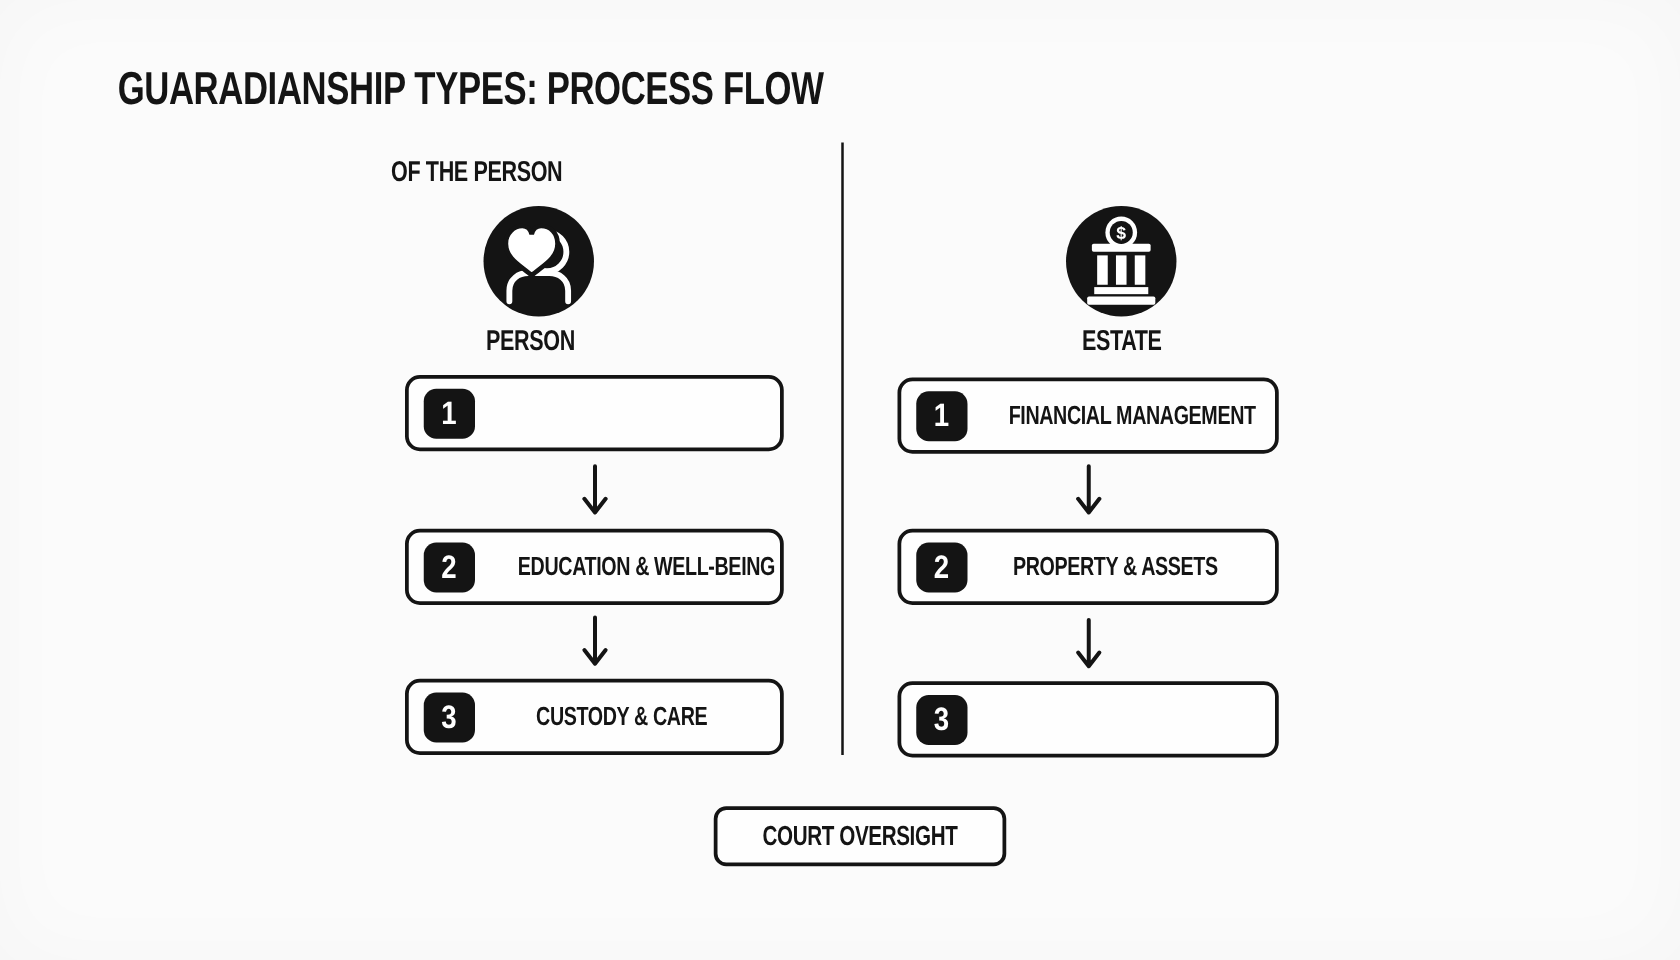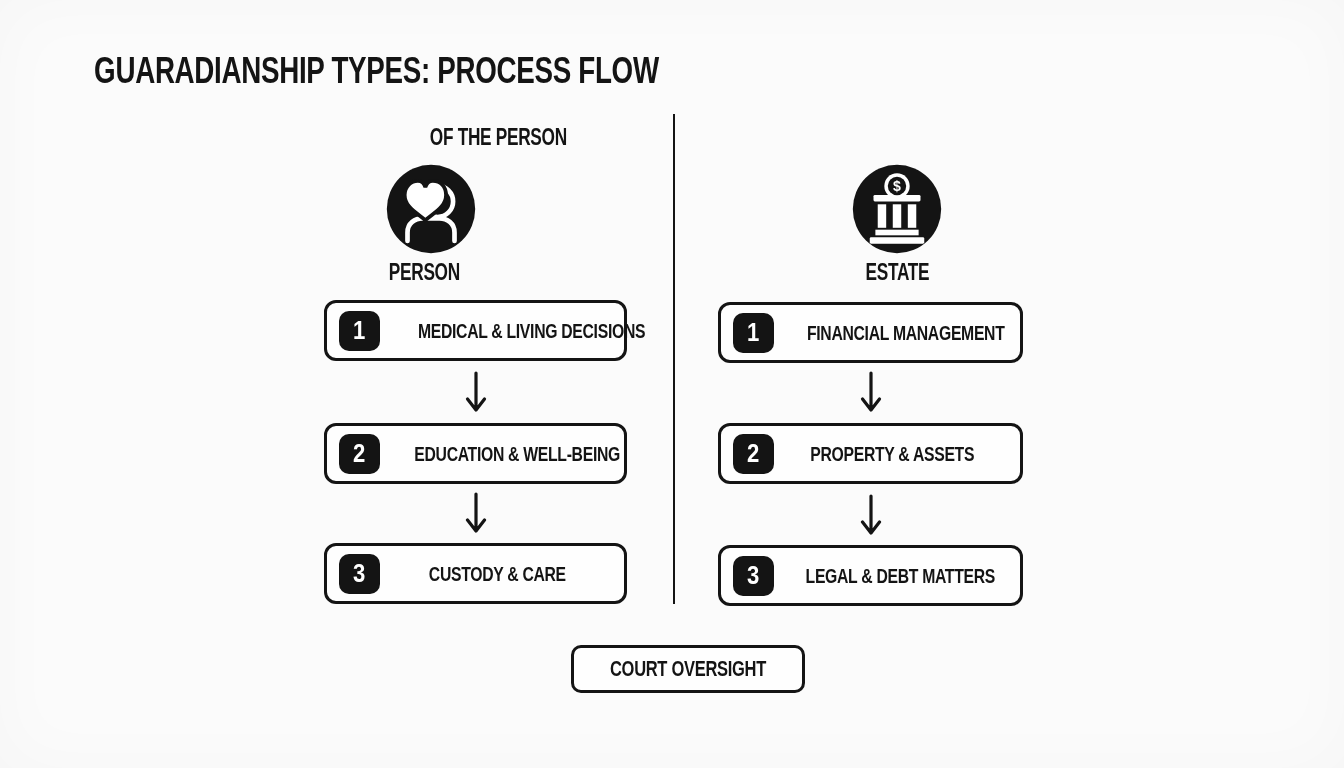--- a/index.html
+++ b/index.html
@@ -32,21 +32,21 @@
     white-space:nowrap;
     font-weight:bold;
   }
   .title{
     position:absolute;left:0;right:0;top:52px;
     font-size:37px;line-height:38px;font-weight:bold;
     color:var(--ink);
   }
   .col-header{
     position:absolute;width:300px;top:125px;
-    text-align:right;
+    text-align:left;
     font-size:23px;line-height:24px;font-weight:bold;
   }
   .divider{
     position:absolute;left:673px;top:114px;
     width:2px;height:490px;
     background:var(--ink);
   }
   .icon-wrap{
     position:absolute;width:94px;height:94px;
   }
@@ -116,21 +116,20 @@
   </div>
 
   <div class="icon-label" style="left:324px;">
     <span class="cond">PERSON</span>
   </div>
 
   <div class="step-box" style="left:324px;top:300px;width:303px;">
     <span class="badge">
         <span class="cond" style="transform:scaleX(0.85)">1</span>
       </span>
-    <span class="step-label"><span class="cond">MEDICAL &amp; LIVING DECISIONS</span></span>
   </div>
 
   <div class="arrow" style="left:464px;top:371px;">
     <svg viewBox="0 0 24 44">
         <path d="M12 2 L12 37 M3.5 28 L12 39 L20.5 28" fill="none" style="stroke:var(--ink)" stroke-width="3.2" stroke-linecap="round" stroke-linejoin="round"></path>
       </svg>
   </div>
 
   <div class="step-box" style="left:324px;top:423px;width:303px;">
     <span class="badge">
@@ -195,20 +194,19 @@
   <div class="arrow" style="left:859px;top:494px;">
     <svg viewBox="0 0 24 44">
         <path d="M12 2 L12 37 M3.5 28 L12 39 L20.5 28" fill="none" style="stroke:var(--ink)" stroke-width="3.2" stroke-linecap="round" stroke-linejoin="round"></path>
       </svg>
   </div>
 
   <div class="step-box" style="left:718px;top:545px;width:305px;">
     <span class="badge">
         <span class="cond" style="transform:scaleX(0.85)">3</span>
       </span>
-    <span class="step-label"><span class="cond">LEGAL &amp; DEBT MATTERS</span></span>
   </div>
 
   <div class="court-box">
     <span class="cond">COURT OVERSIGHT</span>
   </div>
 
 </div>
 
 </body></html>

